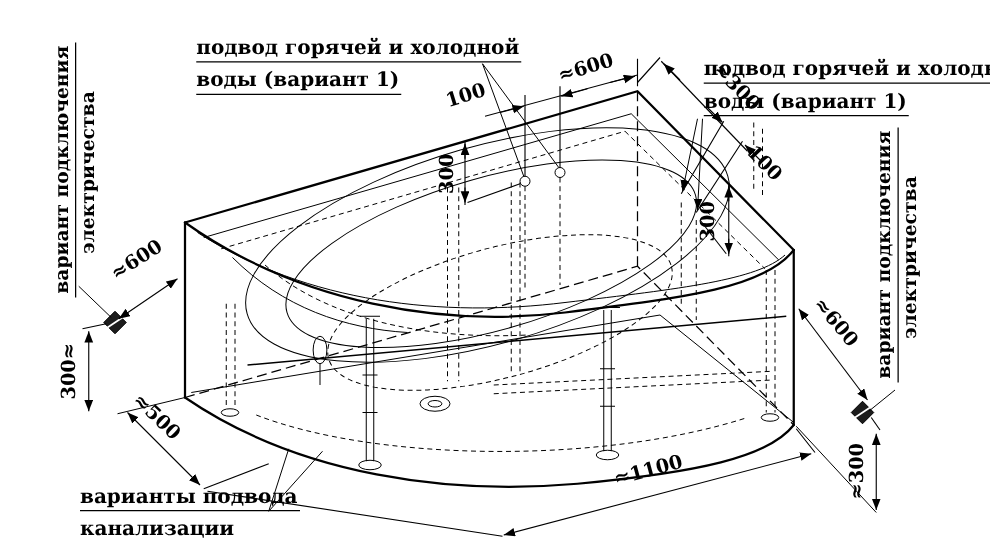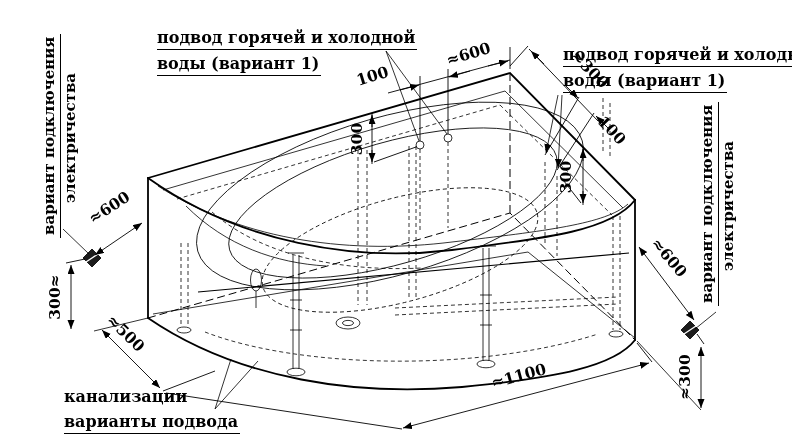--- a/index.html
+++ b/index.html
@@ -201,17 +201,17 @@
   <div class="ln">вариант подключения</div>
   <div class="ln nul">электричества</div>
 </div>
 
 <div class="vlbl" style="left:620px;top:184px;">
   <div class="ln">вариант подключения</div>
   <div class="ln nul">электричества</div>
 </div>
 
 <div class="lbl" style="left:64px;top:386px;">
+  <div class="ln">варианты подвода</div>
   <div class="ln nul">канализации</div>
-  <div class="ln">варианты подвода</div>
 </div>
 
 </div>
 
 </body></html>

